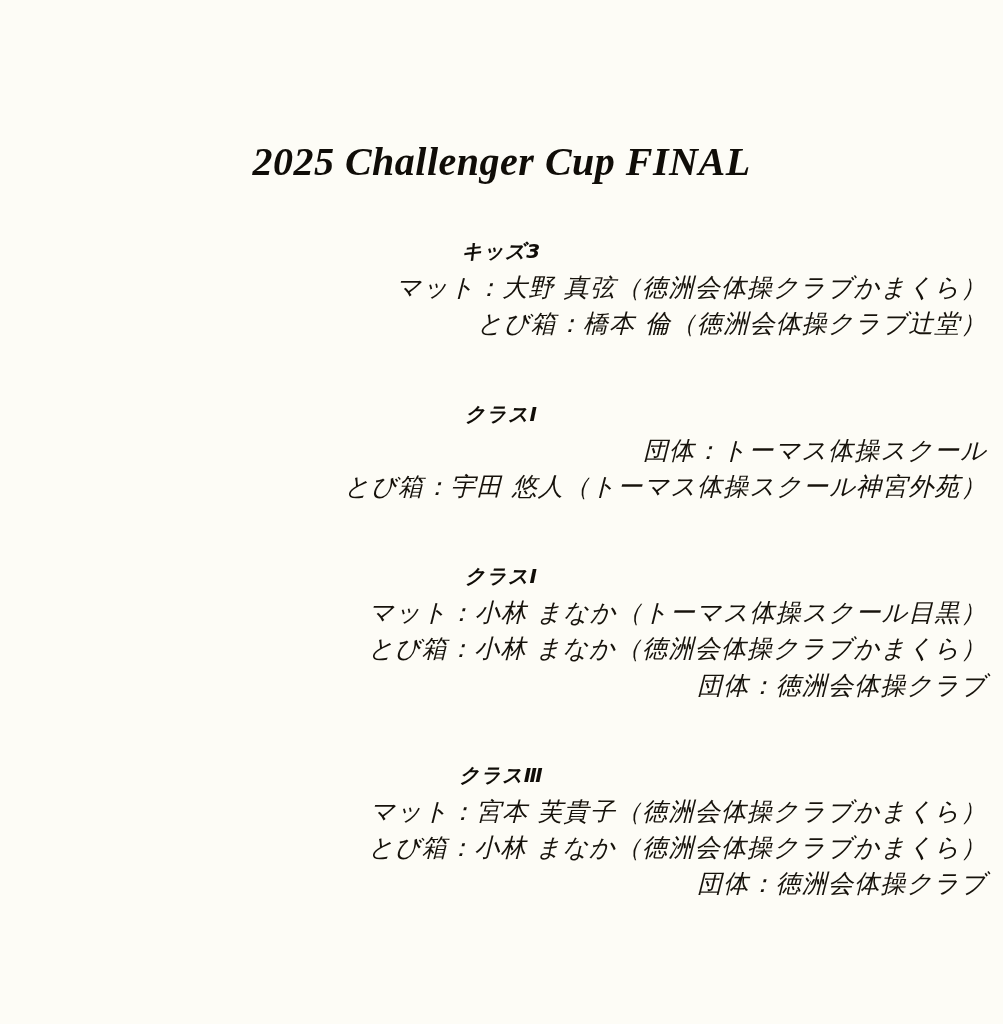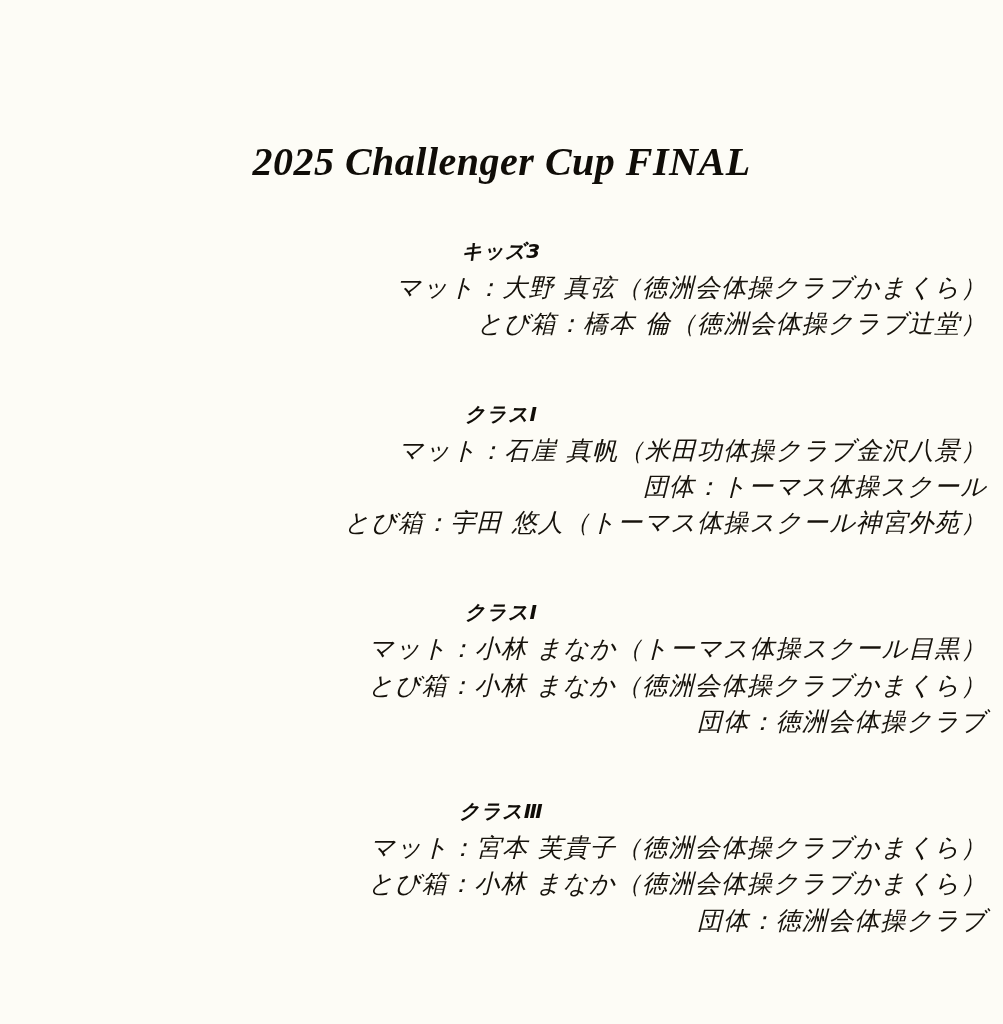--- a/index.html
+++ b/index.html
@@ -77,21 +77,20 @@
     <div class="section">
       <div class="section-heading">キッズ3</div>
       <p class="entry">マット：大野 真弦（徳洲会体操クラブかまくら）</p>
       <p class="entry">とび箱：橋本 倫（徳洲会体操クラブ辻堂）</p>
     </div>
 
     <div class="spacer-s1"></div>
 
     <div class="section">
       <div class="section-heading">クラスⅠ</div>
-      <p class="entry">マット：石崖 真帆（米田功体操クラブ金沢八景）</p>
       <p class="entry">団体：トーマス体操スクール</p>
       <p class="entry">とび箱：宇田 悠人（トーマス体操スクール神宮外苑）</p>
     </div>
 
     <div class="spacer-s2"></div>
 
     <div class="section">
       <div class="section-heading">クラスⅠ</div>
       <p class="entry">マット：小林 まなか（トーマス体操スクール目黒）</p>
       <p class="entry">とび箱：小林 まなか（徳洲会体操クラブかまくら）</p>

